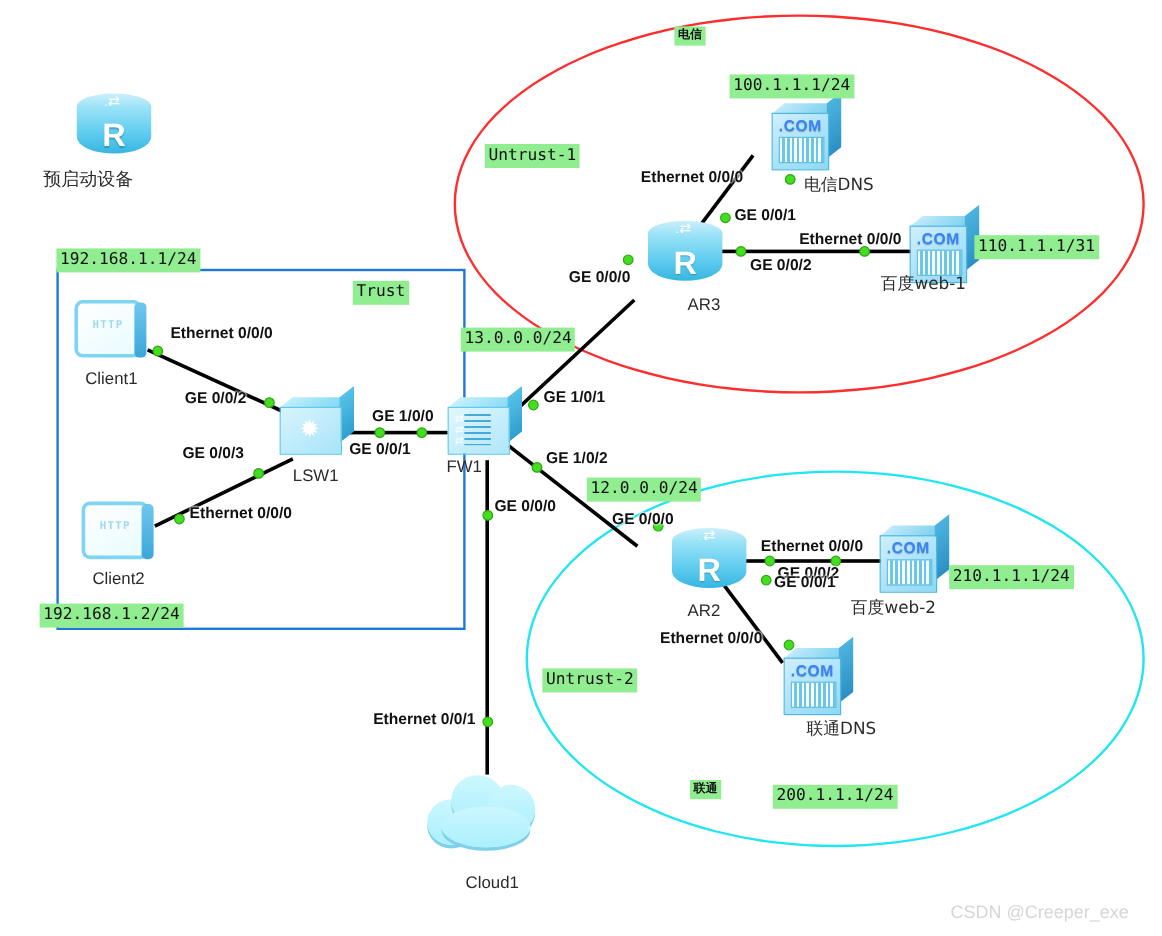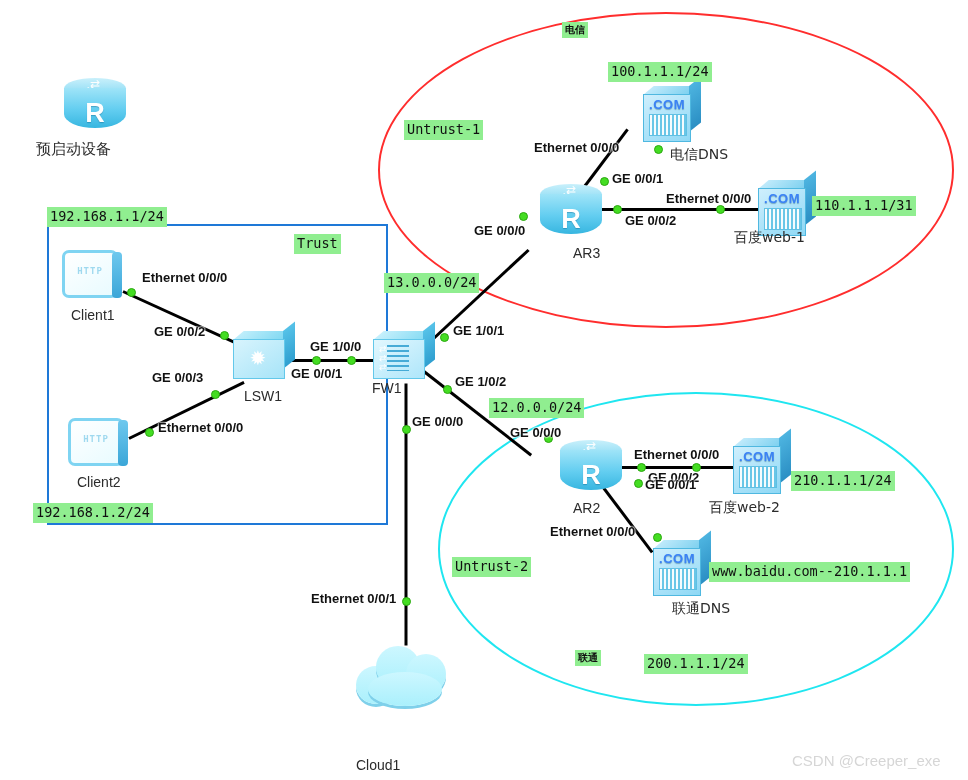--- a/index.html
+++ b/index.html
@@ -239,21 +239,21 @@
     <div class="bars"></div>
   </div>
   <div class="devname" style="left:672px;top:601px;font-family:'DejaVu Sans',sans-serif;">联通DNS</div>
 
   <div class="cloud" style="left:352px;top:638px;">
     <i style="left:4px;top:28px;width:40px;height:38px;"></i>
     <i style="left:24px;top:8px;width:44px;height:42px;"></i>
     <i style="left:54px;top:16px;width:40px;height:40px;"></i>
     <i style="left:16px;top:34px;width:74px;height:34px;"></i>
   </div>
-  <div class="devname" style="left:356px;top:728px;margin-top:30px;">Cloud1</div>
+  <div class="devname" style="left:388px;top:728px;">Cloud1</div>
 
   <div class="port" style="left:142px;top:271px;">Ethernet 0/0/0</div>
   <div class="port" style="left:154px;top:325px;">GE 0/0/2</div>
   <div class="port" style="left:152px;top:371px;">GE 0/0/3</div>
   <div class="port" style="left:158px;top:421px;">Ethernet 0/0/0</div>
   <div class="port" style="left:291px;top:367px;">GE 0/0/1</div>
   <div class="port" style="left:310px;top:340px;">GE 1/0/0</div>
   <div class="port" style="left:453px;top:324px;">GE 1/0/1</div>
   <div class="port" style="left:455px;top:375px;">GE 1/0/2</div>
   <div class="port" style="left:412px;top:415px;">GE 0/0/0</div>
@@ -275,19 +275,18 @@
 
   <div class="green cjk" style="left:562px;top:22px;">电信</div>
   <div class="green" style="left:404px;top:120px;">Untrust-1</div>
   <div class="green" style="left:608px;top:62px;">100.1.1.1/24</div>
   <div class="green" style="left:812px;top:196px;">110.1.1.1/31</div>
   <div class="green" style="left:384px;top:273px;">13.0.0.0/24</div>
 
   <div class="green" style="left:489px;top:398px;">12.0.0.0/24</div>
   <div class="green" style="left:791px;top:471px;">210.1.1.1/24</div>
   <div class="green" style="left:452px;top:557px;">Untrust-2</div>
-  <div class="green" style="left:709px;top:562px;">www.baidu.com--210.1.1.1</div>
   <div class="green cjk" style="left:575px;top:650px;">联通</div>
   <div class="green" style="left:644px;top:654px;">200.1.1.1/24</div>
 
   <div class="watermark" style="left:792px;top:752px;">CSDN @Creeper_exe</div>
 
 </div>
 
 </body></html>

